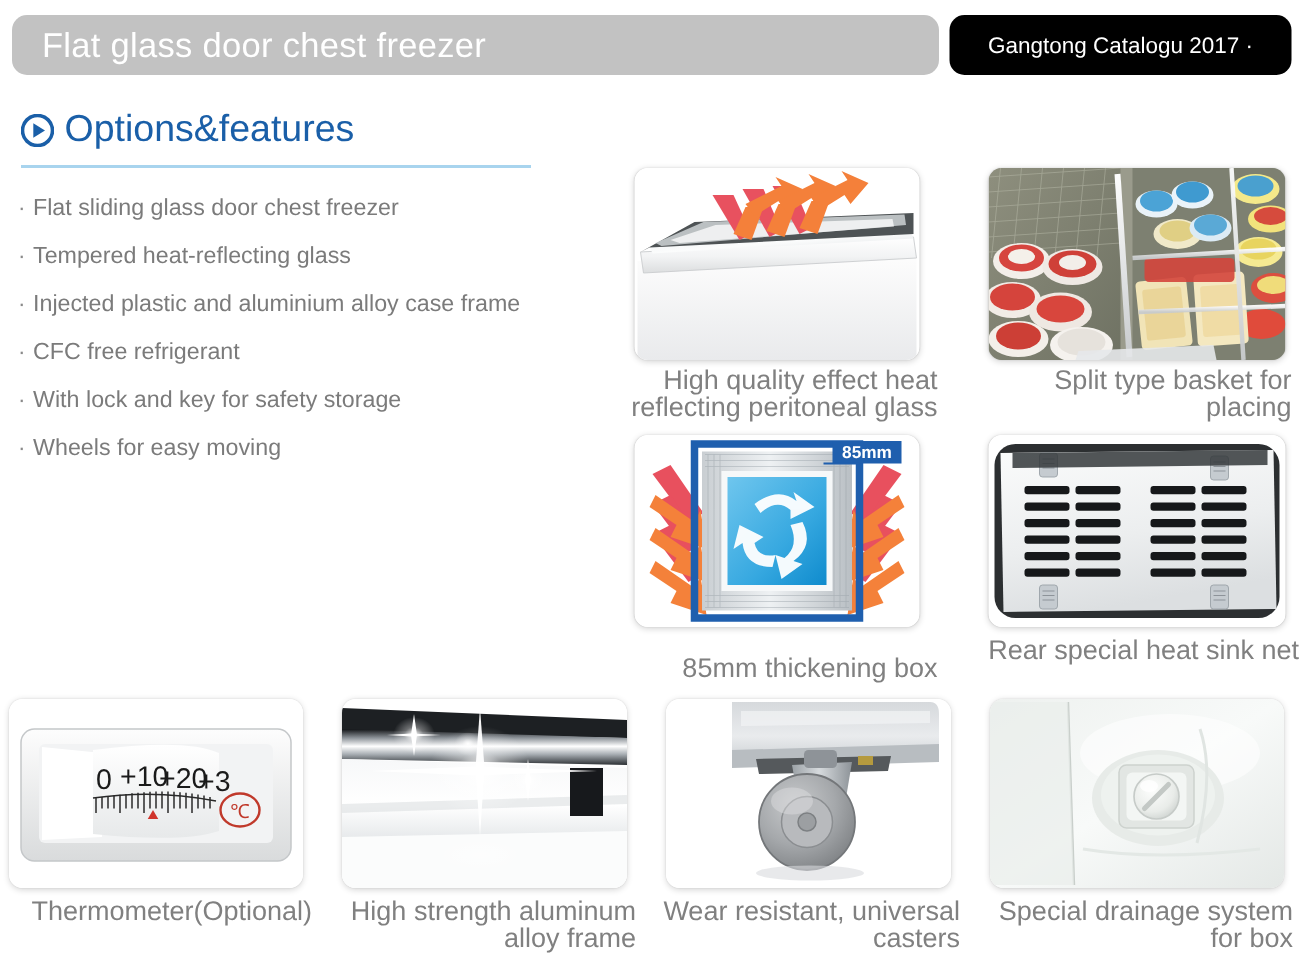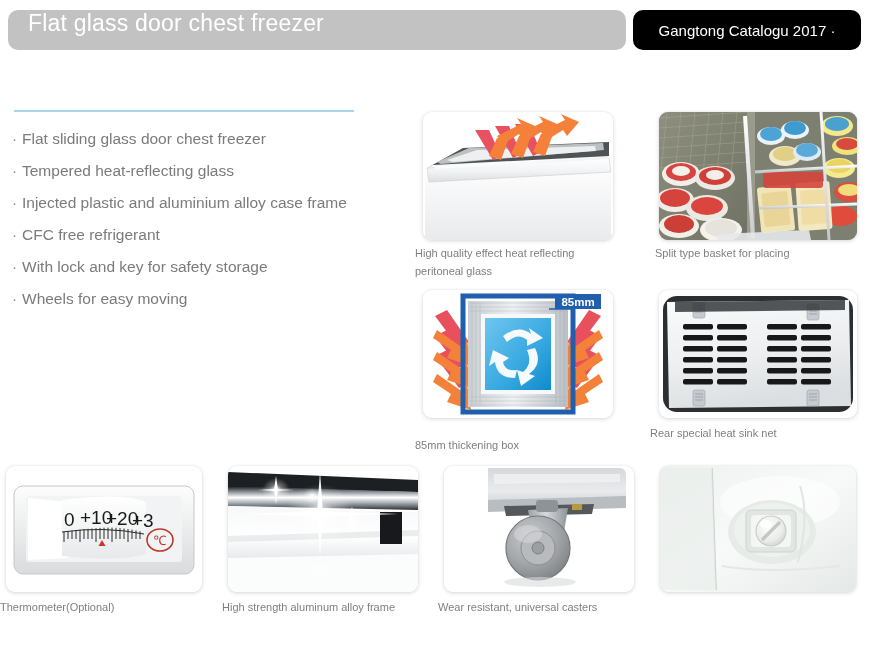--- a/index.html
+++ b/index.html
@@ -10,21 +10,21 @@
     overflow: hidden;
   }
   .page { position: relative; width: 869px; height: 651px; }
 
   
   .header-bar {
     position: absolute; left: 8px; top: 10px;
     width: 618px; height: 40px;
     background: #c2c2c2;
     border-radius: 10px;
-    display: flex; 
+    display: flex; align-items: center;
   }
   .header-title {
     color: #ffffff;
     font-size: 23px;
     font-weight: 400;
     letter-spacing: 0.2px;
     padding-left: 20px;
     white-space: nowrap;
   }
   .header-badge {
@@ -84,23 +84,23 @@
   .card {
     position: absolute;
     background: #ffffff;
     border-radius: 9px;
     box-shadow: 0 1px 4px rgba(0,0,0,0.16), 0 0 1px rgba(0,0,0,0.15);
     overflow: hidden;
   }
   .card-caption {
     position: absolute;
     color: #808080;
-    font-size: 11px;
+    font-size: 18px;
     line-height: 18px;
-    text-align: left;
+    text-align: right;
   }
 
   
   #card-glass   { left: 423px; top: 112px; width: 190px; height: 128px; }
   #cap-glass    { left: 415px; top: 244px; width: 210px; }
   #card-basket  { left: 659px; top: 112px; width: 198px; height: 128px; }
   #cap-basket   { left: 655px; top: 244px; width: 206px; }
   #card-thick   { left: 423px; top: 290px; width: 190px; height: 128px; text-align: center; }
   #cap-thick    { left: 415px; top: 424px; width: 210px; margin-top: 12px; }
   #card-heat    { left: 659px; top: 290px; width: 198px; height: 128px; }
@@ -125,20 +125,27 @@
 
 <div class="page">
 
   <div class="header-bar">
     <span class="header-title">Flat glass door chest freezer</span>
   </div>
   <div class="header-badge">
     <span class="header-badge-text">Gangtong Catalogu 2017 ·</span>
   </div>
 
+  <div class="section-heading" id="opts-heading">
+    <svg class="play-icon" viewBox="0 0 22 22">
+      <circle cx="11" cy="11" r="10" fill="none" stroke="#1a5fa8" stroke-width="2.4"></circle>
+      <polygon points="8.2,6.2 16,11 8.2,15.8" fill="#1a5fa8"></polygon>
+    </svg>
+    <span class="section-title">Options&amp;features</span>
+  </div>
   <div class="heading-rule"></div>
 
   <div class="bullets">
     <div class="bullet-item">
       <span class="bullet-dot">·</span>
       <span class="bullet-text">Flat sliding glass door chest freezer</span>
     </div>
     <div class="bullet-item">
       <span class="bullet-dot">·</span>
       <span class="bullet-text">Tempered heat-reflecting glass</span>
@@ -604,20 +611,21 @@
       <rect x="91" y="49" width="40" height="32" rx="4" fill="#f3f6f4"></rect>
 
       <circle cx="111" cy="65" r="15" fill="url(#gPlug)" stroke="#c6cbc8" stroke-width="1.1"></circle>
       <path d="M103 73 L119 57" stroke="#c3c8c5" stroke-width="3.4" stroke-linecap="round"></path>
       <ellipse cx="106" cy="58" rx="6" ry="4" fill="#ffffff" opacity="0.8"></ellipse>
 
       <path d="M140 20 Q150 50 138 96" stroke="#e0e5e2" stroke-width="2" fill="none"></path>
       <path d="M62 100 Q110 108 180 100" stroke="#e3e8e5" stroke-width="2" fill="none"></path>
     </svg>
   </div>
+  <div class="card-caption" id="cap-drain">Special drainage system for box</div>
 
   <div class="spec-clip">
     <div class="section-heading" id="spec-heading" style="top:5px;">
       <svg class="play-icon" viewBox="0 0 22 22">
         <circle cx="11" cy="11" r="10" fill="none" stroke="#1a5fa8" stroke-width="2.4"></circle>
         <polygon points="8.2,6.2 16,11 8.2,15.8" fill="#1a5fa8"></polygon>
       </svg>
       <span class="section-title">Specifications</span>
     </div>
   </div>

